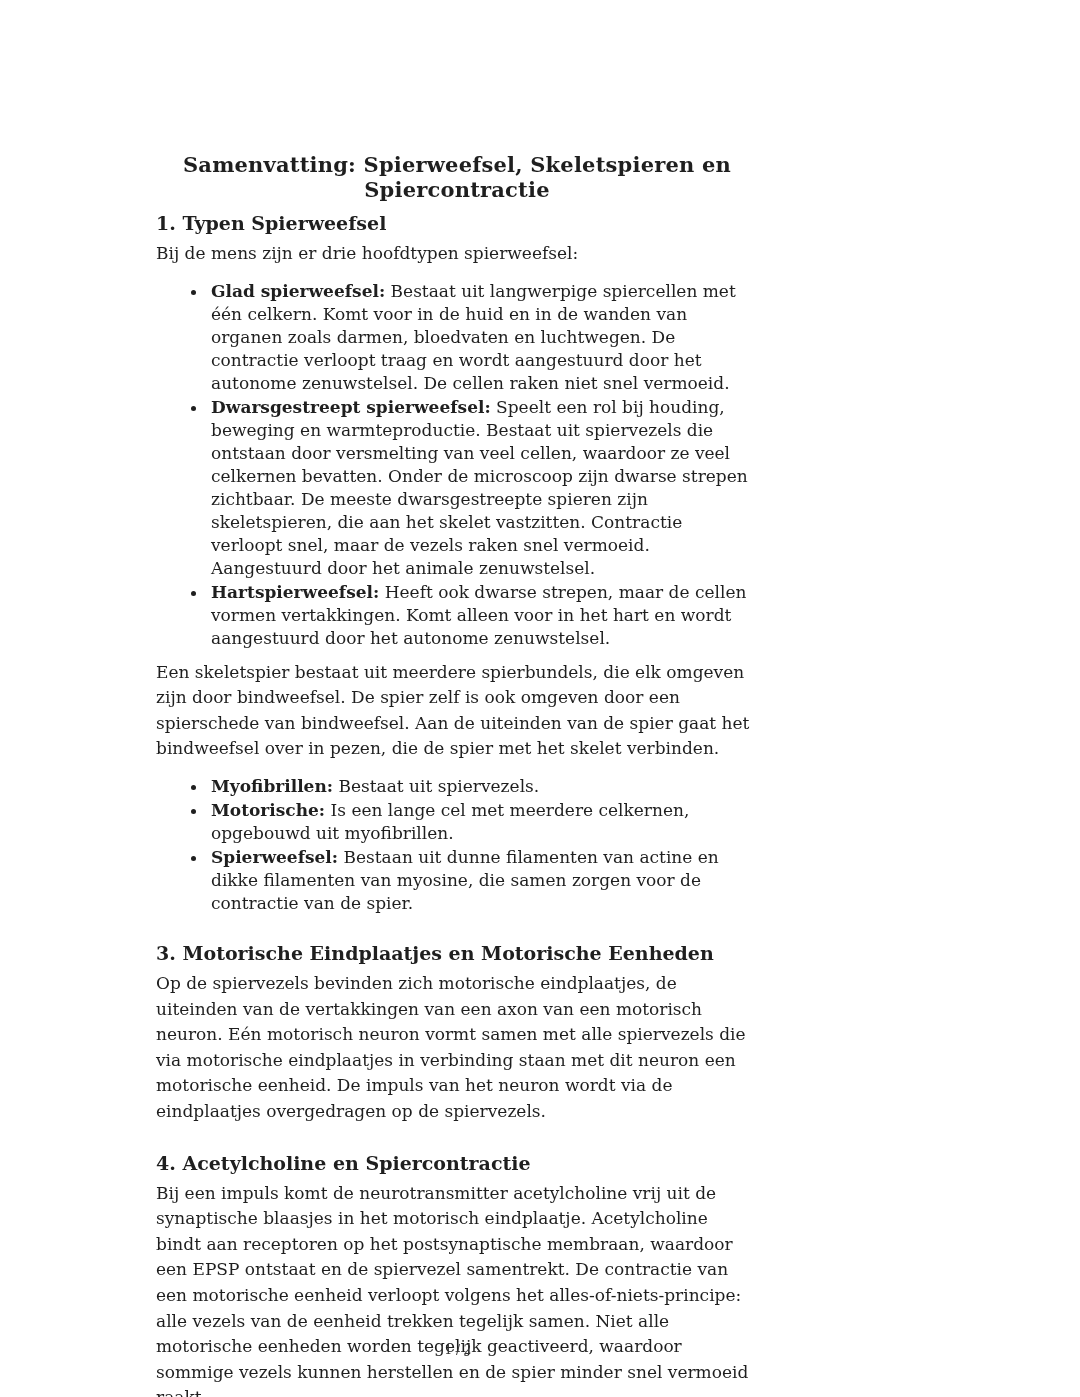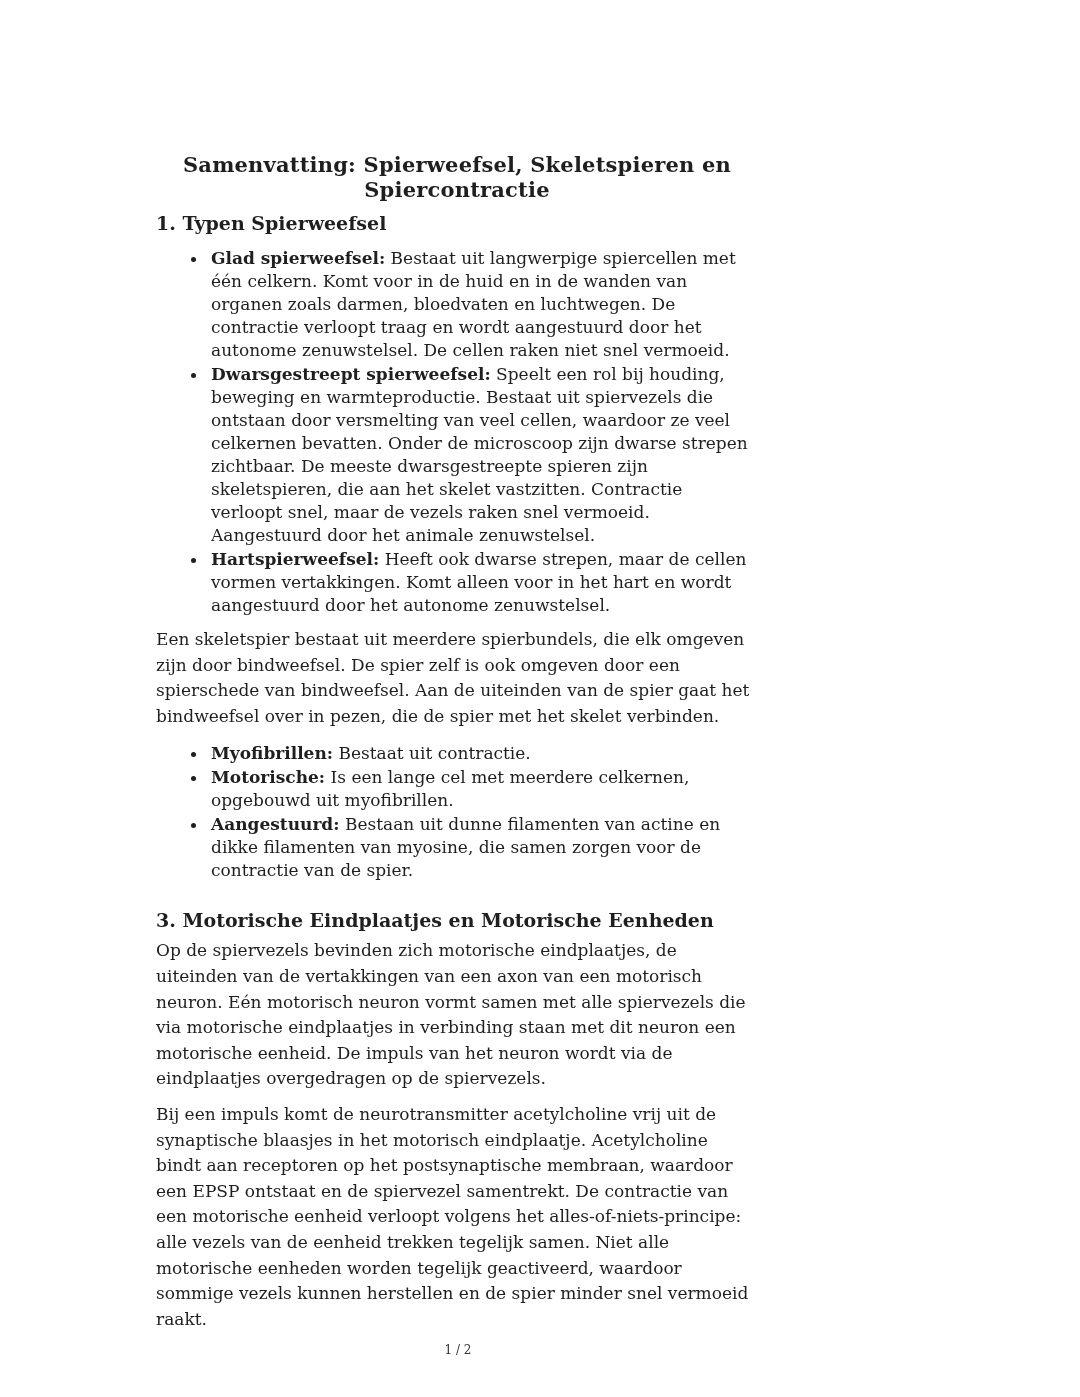--- a/index.html
+++ b/index.html
@@ -72,40 +72,42 @@
   </style>
 </head>
 <body>
 
 <div class="page">
 
   <h1 class="doc-title">Samenvatting: Spierweefsel, Skeletspieren en Spiercontractie</h1>
 
   <section class="first">
     <h2 class="sec-heading">1. Typen Spierweefsel</h2>
+    <p class="body-text">Bij de mens zijn er drie hoofdtypen spierweefsel:</p>
     <ul class="bullet-list">
       <li><span class="term">Glad spierweefsel:</span><span> Bestaat uit langwerpige spiercellen met één celkern. Komt voor in de huid en in de wanden van organen zoals darmen, bloedvaten en luchtwegen. De contractie verloopt traag en wordt aangestuurd door het autonome zenuwstelsel. De cellen raken niet snel vermoeid.</span></li>
       <li><span class="term">Dwarsgestreept spierweefsel:</span><span> Speelt een rol bij houding, beweging en warmteproductie. Bestaat uit spiervezels die ontstaan door versmelting van veel cellen, waardoor ze veel celkernen bevatten. Onder de microscoop zijn dwarse strepen zichtbaar. De meeste dwarsgestreepte spieren zijn skeletspieren, die aan het skelet vastzitten. Contractie verloopt snel, maar de vezels raken snel vermoeid. Aangestuurd door het animale zenuwstelsel.</span></li>
       <li><span class="term">Hartspierweefsel:</span><span> Heeft ook dwarse strepen, maar de cellen vormen vertakkingen. Komt alleen voor in het hart en wordt aangestuurd door het autonome zenuwstelsel.</span></li>
     </ul>
   </section>
 
   <section>
     <p class="body-text">Een skeletspier bestaat uit meerdere spierbundels, die elk omgeven zijn door bindweefsel. De spier zelf is ook omgeven door een spierschede van bindweefsel. Aan de uiteinden van de spier gaat het bindweefsel over in pezen, die de spier met het skelet verbinden.</p>
     <ul class="bullet-list">
-      <li><span class="term">Myofibrillen:</span><span> Bestaat uit contractie.</span></li>
+      <li><span class="term">Myofibrillen:</span><span> Bestaat uit spiervezels.</span></li>
       <li><span class="term">Motorische:</span><span> Is een lange cel met meerdere celkernen, opgebouwd uit myofibrillen.</span></li>
-      <li><span class="term">Aangestuurd:</span><span> Bestaan uit dunne filamenten van actine en dikke filamenten van myosine, die samen zorgen voor de contractie van de spier.</span></li>
+      <li><span class="term">Spierweefsel:</span><span> Bestaan uit dunne filamenten van actine en dikke filamenten van myosine, die samen zorgen voor de contractie van de spier.</span></li>
     </ul>
   </section>
 
   <section>
     <h2 class="sec-heading">3. Motorische Eindplaatjes en Motorische Eenheden</h2>
     <p class="body-text">Op de spiervezels bevinden zich motorische eindplaatjes, de uiteinden van de vertakkingen van een axon van een motorisch neuron. Eén motorisch neuron vormt samen met alle spiervezels die via motorische eindplaatjes in verbinding staan met dit neuron een motorische eenheid. De impuls van het neuron wordt via de eindplaatjes overgedragen op de spiervezels.</p>
   </section>
 
   <section>
+    <h2 class="sec-heading">4. Acetylcholine en Spiercontractie</h2>
     <p class="body-text">Bij een impuls komt de neurotransmitter acetylcholine vrij uit de synaptische blaasjes in het motorisch eindplaatje. Acetylcholine bindt aan receptoren op het postsynaptische membraan, waardoor een EPSP ontstaat en de spiervezel samentrekt. De contractie van een motorische eenheid verloopt volgens het alles-of-niets-principe: alle vezels van de eenheid trekken tegelijk samen. Niet alle motorische eenheden worden tegelijk geactiveerd, waardoor sommige vezels kunnen herstellen en de spier minder snel vermoeid raakt.</p>
   </section>
 
   <div class="page-footer">1 / 2</div>
 
 </div>
 
 </body></html>

